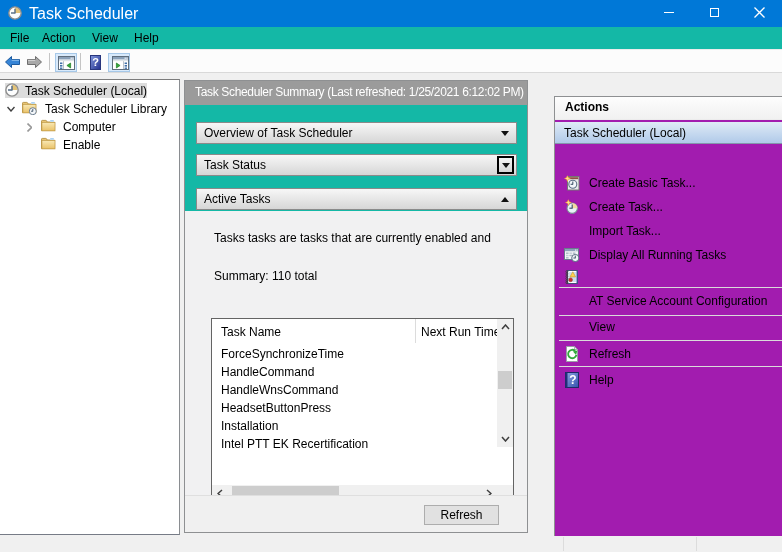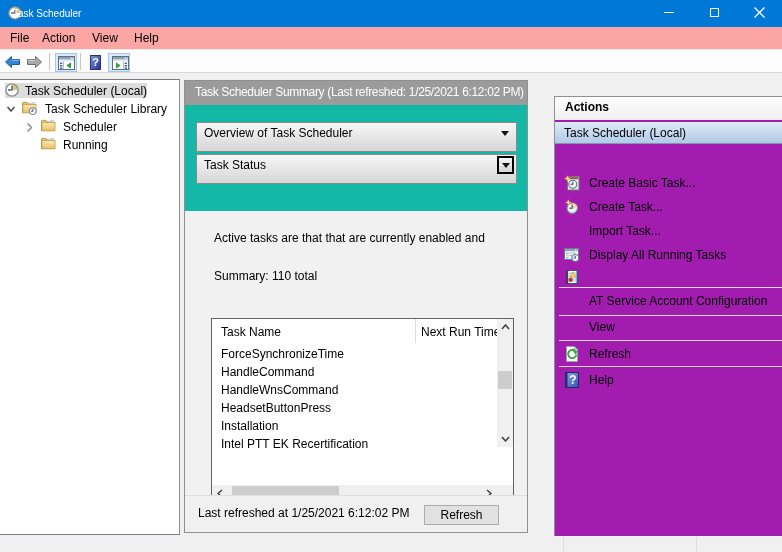--- a/index.html
+++ b/index.html
@@ -2,43 +2,43 @@
 <html><head>
 <meta charset="utf-8">
 <style>
 * { margin:0; padding:0; box-sizing:border-box; }
 html,body { width:782px; height:552px; overflow:hidden; }
 body { font-family:"Liberation Sans", sans-serif; font-size:12px; color:#000; background:#f0f0f0; position:relative; }
 .abs { position:absolute; }
 
 
 #titlebar { left:0; top:0; width:782px; height:27px; background:#0078d7; }
-#title-text { left:13px; top:0; height:27px; line-height:27px; color:#fff; font-size:10px; }
-
-
-#menubar { left:0; top:27px; width:782px; height:23px; background:#fca5a5; border-bottom:1px solid #ececec; }
+#title-text { left:29px; top:0; height:27px; line-height:27px; color:#fff; font-size:16px; }
+
+
+#menubar { left:0; top:27px; width:782px; height:23px; background:#14b8a6; border-bottom:1px solid #ececec; }
 .menu-item { position:absolute; top:0; height:22px; line-height:22px; color:#000; }
 
 
 #toolbar { left:0; top:50px; width:782px; height:23px; background:#fcfcfc; border-bottom:1px solid #d9d9d9; }
 .tsep { position:absolute; top:3px; width:1px; height:17px; background:#c5c5c5; }
 .tbtn { position:absolute; top:3px; width:22px; height:19px; background:#d9eafb; border:1px solid #a6c8e8; }
 
 
 #statusbar { left:0; top:536px; width:782px; height:16px; background:#f0f0f0; }
 .st-div { position:absolute; top:1px; width:1px; height:14px; background:#dcdcdc; }
 
 
 #leftpanel { left:0; top:79px; width:180px; height:456px; background:#fff; border-top:1px solid #7b7b7b; border-right:1px solid #8a8d91; border-bottom:1px solid #767b86; }
 .trow { position:absolute; height:16px; line-height:16px; white-space:nowrap; }
 
 
 #centerpanel { left:184px; top:80px; width:344px; height:453px; background:#14b8a6; border:1px solid #8e9092; }
 #sum-header { left:0; top:0; width:342px; height:24px; background:#9b9b9b; color:#fff; line-height:22px; padding-left:10px; overflow:hidden; white-space:nowrap; letter-spacing:-0.34px; }
-.dropbar { position:absolute; left:11px; width:321px; height:30px; border:1px solid #8a8a8a; background:linear-gradient(#f7f7f7,#d6d6d6); line-height:20px; padding-left:7px; }
+.dropbar { position:absolute; left:11px; width:321px; height:22px; border:1px solid #8a8a8a; background:linear-gradient(#f7f7f7,#d6d6d6); line-height:20px; padding-left:7px; }
 .arr { position:absolute; }
 #bottombar { left:0; top:414px; width:342px; height:37px; background:#f0f0f0; border-top:1px solid #dfdfdf; }
 #refreshbtn { position:absolute; left:239px; top:9px; width:75px; height:20px; background:#e1e1e1; border:1px solid #adadad; text-align:center; line-height:18px; }
 
 
 #tbox { left:26px; top:237px; width:303px; height:184px; border:1px solid #646464; background:#fff; }
 .trowt { position:absolute; left:9px; white-space:nowrap; }
 #vscroll { position:absolute; right:0; top:0; width:16px; height:128px; background:#f0f0f0; }
 #hscroll { position:absolute; left:0; bottom:0; width:285px; height:16px; background:#f0f0f0; }
 
@@ -159,49 +159,54 @@
 
   <svg class="abs" style="left:27px;top:43px" width="5" height="9" viewBox="0 0 5 9">
     <path d="M0.5 0.5 L4.5 4.5 L0.5 8.5" fill="none" stroke="#999" stroke-width="1.6"></path>
   </svg>
   <svg class="abs" style="left:41px;top:39px" width="15" height="14" viewBox="0 0 15 14">
     <path d="M0.5 11.5 L0.5 2.2 Q0.5 1.4 1.3 1.4 L4.8 1.4 Q5.4 1.4 5.7 2 L6.2 3 L13 3 Q13.6 3 13.6 3.6 L13.6 11.5 Z" fill="#e8c473" stroke="#b3903f" stroke-width="0.9"></path>
     <rect x="9.2" y="1.5" width="3.6" height="1.5" fill="#fff"></rect>
     <rect x="9.2" y="1.5" width="3.6" height="0.9" fill="#58a6e8"></rect>
     <rect x="0.9" y="3.4" width="13.1" height="8.5" fill="url(#fgrad)" stroke="#c09944" stroke-width="0.7"></rect>
   </svg>
-  <div class="trow" style="left:63px;top:39px">Scheduler</div>
+  <div class="trow" style="left:63px;top:39px">Computer</div>
 
   <svg class="abs" style="left:41px;top:57px" width="15" height="14" viewBox="0 0 15 14">
     <path d="M0.5 11.5 L0.5 2.2 Q0.5 1.4 1.3 1.4 L4.8 1.4 Q5.4 1.4 5.7 2 L6.2 3 L13 3 Q13.6 3 13.6 3.6 L13.6 11.5 Z" fill="#e8c473" stroke="#b3903f" stroke-width="0.9"></path>
     <rect x="9.2" y="1.5" width="3.6" height="1.5" fill="#fff"></rect>
     <rect x="9.2" y="1.5" width="3.6" height="0.9" fill="#58a6e8"></rect>
     <rect x="0.9" y="3.4" width="13.1" height="8.5" fill="url(#fgrad)" stroke="#c09944" stroke-width="0.7"></rect>
   </svg>
-  <div class="trow" style="left:63px;top:57px">Running</div>
+  <div class="trow" style="left:63px;top:57px">Enable</div>
 </div>
 
 <div class="abs" id="centerpanel">
   <div class="abs" id="sum-header">Task Scheduler Summary (Last refreshed: 1/25/2021 6:12:02 PM)</div>
   <div class="abs" style="left:0;top:130px;width:342px;height:284px;background:#f1f1f2"></div>
 
   <div class="dropbar" style="top:41px">Overview of Task Scheduler
     <svg class="arr" style="right:7px;top:8px" width="8" height="5" viewBox="0 0 8 5">
         <path d="M0 0 L8 0 L4 5 Z" fill="#111"></path>
       </svg>
   </div>
   <div class="dropbar" style="top:73px">Task Status
     <span style="position:absolute;right:3px;top:2px;width:15px;height:16px;border:1px solid #000;box-shadow:0 0 0 1px #000;background:linear-gradient(#f4f4f4,#d5d5d5)">
       <svg style="position:absolute;left:3px;top:5px" width="8" height="5" viewBox="0 0 8 5">
           <path d="M0 0 L8 0 L4 5 Z" fill="#111"></path>
         </svg>
     </span>
   </div>
-
-  <div class="abs" style="left:29px;top:150px">Active tasks are that that are currently enabled and</div>
+  <div class="dropbar" style="top:107px">Active Tasks
+    <svg class="arr" style="right:7px;top:8px" width="8" height="5" viewBox="0 0 8 5">
+        <path d="M0 5 L8 5 L4 0 Z" fill="#111"></path>
+      </svg>
+  </div>
+
+  <div class="abs" style="left:29px;top:150px">Tasks tasks are tasks that are currently enabled and</div>
   <div class="abs" style="left:29px;top:188px">Summary: 110 total</div>
 
   <div class="abs" id="tbox">
     <div class="trowt" style="top:6px">Task Name</div>
     <div class="abs" style="left:203px;top:0;width:1px;height:24px;background:#dcdcdc"></div>
     <div class="trowt" style="left:209px;top:6px">Next Run Time</div>
     <div class="trowt" style="top:28px">ForceSynchronizeTime</div>
     <div class="trowt" style="top:46px">HandleCommand</div>
     <div class="trowt" style="top:64px">HandleWnsCommand</div>
     <div class="trowt" style="top:82px">HeadsetButtonPress</div>
@@ -222,21 +227,20 @@
           <path d="M5 1 L1 4.5 L5 8" fill="none" stroke="#3f3f3f" stroke-width="1.5"></path>
         </svg>
       <div class="abs" style="left:20px;top:1px;width:107px;height:14px;background:#cdcdcd"></div>
       <svg class="abs" style="right:5px;top:4px" width="6" height="9" viewBox="0 0 6 9">
           <path d="M1 1 L5 4.5 L1 8" fill="none" stroke="#3f3f3f" stroke-width="1.5"></path>
         </svg>
     </div>
   </div>
 
   <div class="abs" id="bottombar">
-    <div class="abs" style="left:13px;top:10px">Last refreshed at 1/25/2021 6:12:02 PM</div>
     <div class="abs" id="refreshbtn">Refresh</div>
   </div>
 </div>
 
 <div class="abs" id="actionspanel">
   <div class="abs" id="act-header">Actions</div>
   <div class="abs" id="act-blue">Task Scheduler (Local)
     <svg class="arr" style="right:8px;top:8px" width="11" height="6" viewBox="0 0 11 6">
         <path d="M0 6 L11 6 L5.5 0 Z" fill="#111"></path>
       </svg>

